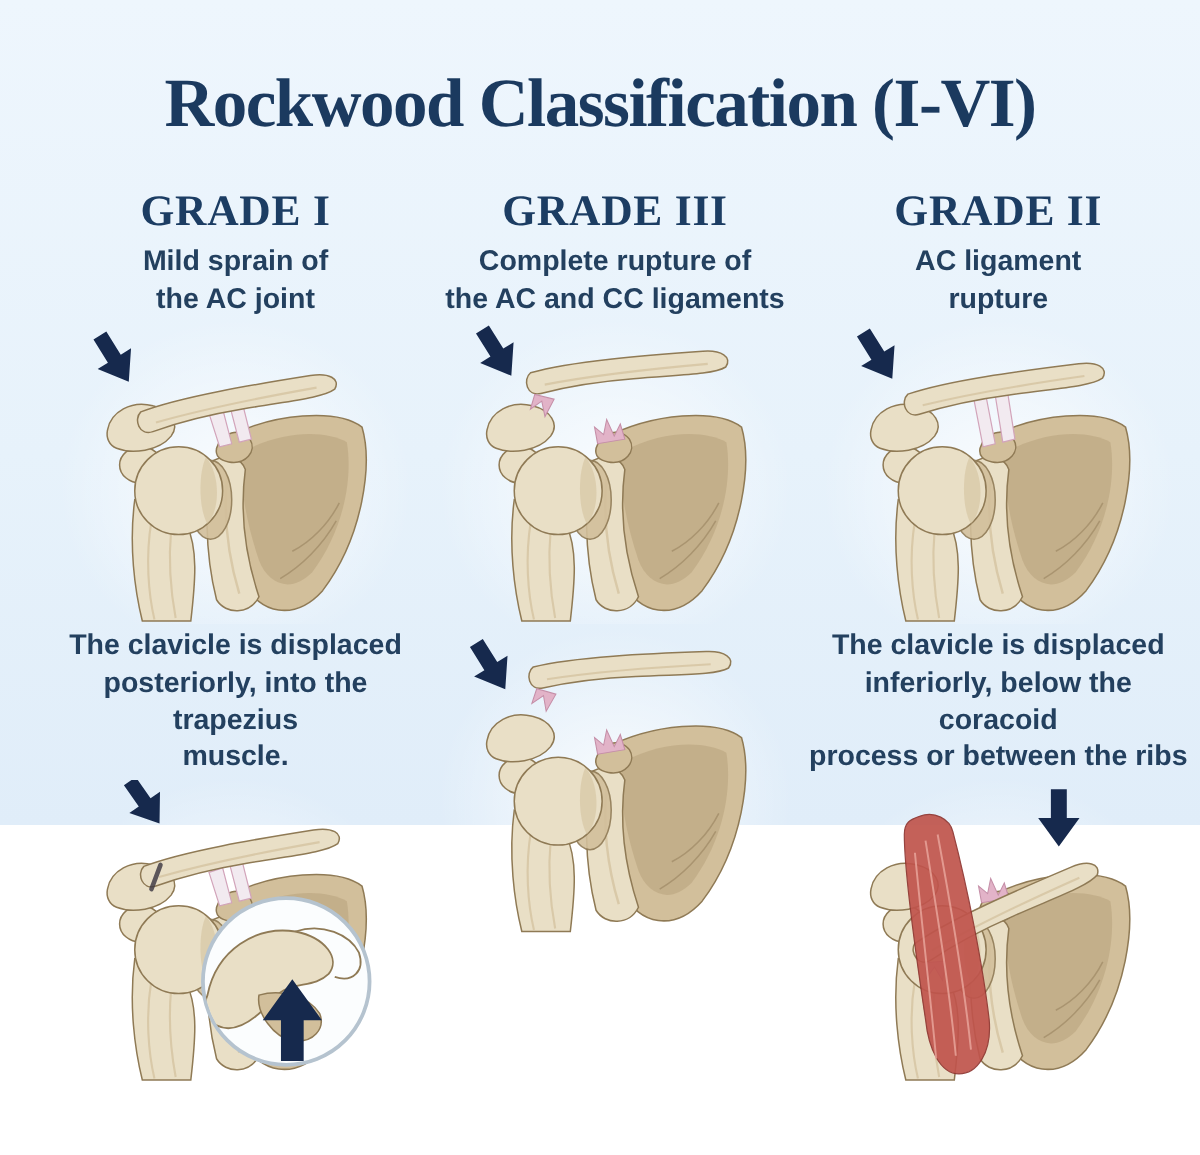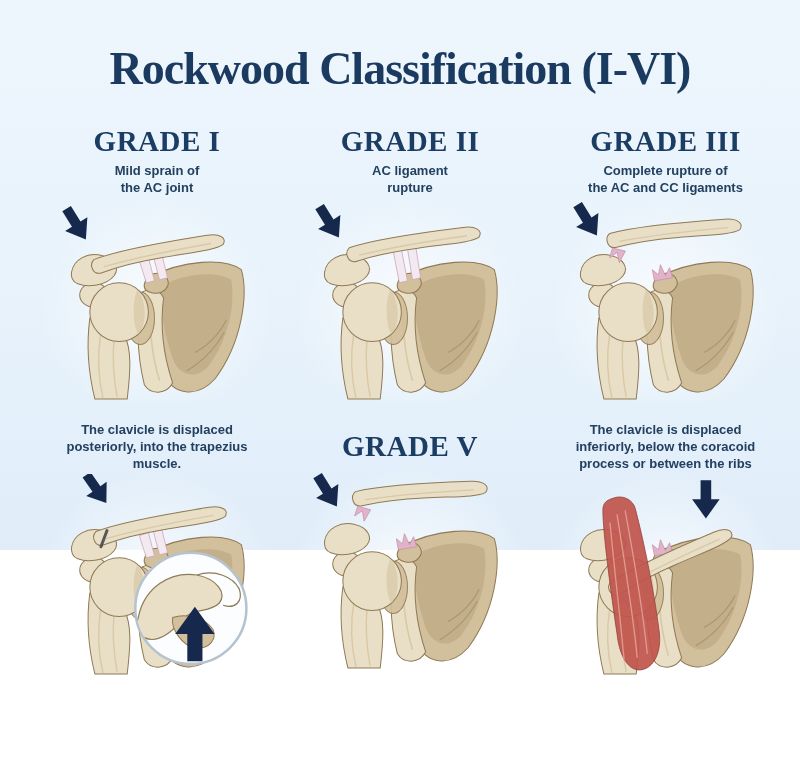--- a/index.html
+++ b/index.html
@@ -16,35 +16,35 @@
     font-weight: bold;
     font-size: 46px;
     letter-spacing: -1px;
     color: #1b3a5f;
   }
   .grid {
     margin-top: 22px;
     display: grid;
     grid-template-columns: 253px 253px 258px;
     justify-content: center;
-    row-gap: 21px;
+    row-gap: 3px;
     padding-left: 25px;
   }
   .panel { text-align: center; }
   .grade-heading {
     font-family: "Liberation Serif", serif;
     font-weight: bold;
     font-size: 29px;
     letter-spacing: 0.5px;
     color: #1c3d63;
     margin-top: 8px;
     margin-bottom: 5px;
   }
   .grade-desc {
-    font-size: 13px;
+    font-size: 19px;
     line-height: 1.3;
     color: #23405f;
     white-space: pre-line;
     font-weight: bold;
     font-family: "Liberation Sans", sans-serif;
     font-weight: 600;
   }
   .illus {
     margin: 2px auto 0;
     width: 232px; height: 202px;
@@ -89,20 +89,54 @@
     <path d="M50,60 C76,50 124,42 162,36 C174,34 182,38 178,45 C170,51 146,53 118,58 C94,62 72,68 58,73 C49,76 45,65 50,60 Z" fill="#e9dfc6" stroke="#8f7a55" stroke-width="1"></path>
     <path d="M60,67 C92,58 132,50 166,44" fill="none" stroke="#d2bf9b" stroke-width="1.4" opacity="0.7"></path>
 
   </g>
             <path d="M-5,-17 L5,-17 L5,1 L13,1 L0,19 L-13,1 L-5,1 Z" transform="translate(32,24) rotate(-32) scale(1)" fill="#16294d"></path>
           </svg>
       </div>
     </section>
 
     <section class="panel">
+      <h2 class="grade-heading">GRADE III</h2>
+      <p class="grade-desc">Complete rupture of
+the AC and CC ligaments</p>
+      <div class="illus">
+        <svg class="shoulder-svg" viewBox="0 0 225 200">
+            <g>
+    <path d="M104,78 C138,60 180,58 196,70 C203,94 197,142 170,178 C152,198 128,194 118,172 C106,142 98,104 104,78 Z" fill="#d2bf9b" stroke="#8f7a55" stroke-width="1"></path>
+    <path d="M118,86 C144,72 172,72 186,80 C190,104 184,138 163,166 C149,180 134,174 128,158 C120,134 114,106 118,86 Z" fill="#b29c75" opacity="0.45"></path>
+    <path d="M150,152 C162,146 174,134 181,120 M142,170 C156,162 170,148 179,132" fill="none" stroke="#8f7a55" stroke-width="1" opacity="0.5"></path>
+    <path d="M98,92 C106,88 116,90 119,98 C115,128 120,158 128,182 C122,194 106,194 100,184 C92,152 92,118 98,92 Z" fill="#e9dfc6" stroke="#8f7a55" stroke-width="1"></path>
+    <path d="M107,102 C104,132 109,160 115,180" fill="none" stroke="#d2bf9b" stroke-width="1.6" opacity="0.7"></path>
+    <ellipse cx="96" cy="118" rx="14" ry="26" fill="#d2bf9b" stroke="#8f7a55" stroke-width="1" opacity="0.9"></ellipse>
+  </g>
+            <g>
+    <path d="M46,118 C42,148 46,178 51,198 L83,198 C86,172 88,150 80,134 C70,124 54,120 46,118 Z" fill="#e9dfc6" stroke="#8f7a55" stroke-width="1"></path>
+    <path d="M57,132 C53,156 55,180 59,197 M70,138 C68,160 70,180 73,196" fill="none" stroke="#d2bf9b" stroke-width="1.4" opacity="0.7"></path>
+    <ellipse cx="50" cy="95" rx="14" ry="12" fill="#e9dfc6" stroke="#8f7a55" stroke-width="1"></ellipse>
+    <circle cx="75" cy="112" r="29" fill="#e9dfc6" stroke="#8f7a55" stroke-width="1"></circle>
+    <path d="M93,90 C102,100 103,124 94,134 C88,124 88,100 93,90 Z" fill="#d2bf9b" opacity="0.55"></path>
+  </g>
+            <path d="M28,72 C30,60 44,52 58,56 C70,59 76,68 70,76 C62,86 44,88 34,84 C29,82 27,77 28,72 Z" fill="#e9dfc6" stroke="#8f7a55" stroke-width="1"></path>
+            <path d="M100,84 C103,73 116,70 122,78 C127,86 119,95 108,93 C102,92 99,89 100,84 Z" fill="#d2bf9b" stroke="#8f7a55" stroke-width="1"></path>
+            <path d="M101,81 L99,70 L105,75 L107,65 L112,76 L116,68 L119,78 Z" fill="#e2b3c8" stroke="#c58fa8" stroke-width="0.7"></path>
+            <g transform="translate(8,-14) rotate(5 185 40)">
+    <path d="M50,60 C76,50 124,42 162,36 C174,34 182,38 178,45 C170,51 146,53 118,58 C94,62 72,68 58,73 C49,76 45,65 50,60 Z" fill="#e9dfc6" stroke="#8f7a55" stroke-width="1"></path>
+    <path d="M60,67 C92,58 132,50 166,44" fill="none" stroke="#d2bf9b" stroke-width="1.4" opacity="0.7"></path>
+    <path d="M54,74 L52,84 L59,78 L62,88 L67,76 Z" fill="#e2b3c8" stroke="#c58fa8" stroke-width="0.7"></path>
+  </g>
+            <path d="M-5,-17 L5,-17 L5,1 L13,1 L0,19 L-13,1 L-5,1 Z" transform="translate(34,20) rotate(-32) scale(1)" fill="#16294d"></path>
+          </svg>
+      </div>
+    </section>
+
+    <section class="panel">
       <h2 class="grade-heading">GRADE II</h2>
       <p class="grade-desc">AC ligament
 rupture</p>
       <div class="illus">
         <svg class="shoulder-svg" viewBox="0 0 225 200">
             <g>
     <path d="M104,78 C138,60 180,58 196,70 C203,94 197,142 170,178 C152,198 128,194 118,172 C106,142 98,104 104,78 Z" fill="#d2bf9b" stroke="#8f7a55" stroke-width="1"></path>
     <path d="M118,86 C144,72 172,72 186,80 C190,104 184,138 163,166 C149,180 134,174 128,158 C120,134 114,106 118,86 Z" fill="#b29c75" opacity="0.45"></path>
     <path d="M150,152 C162,146 174,134 181,120 M142,170 C156,162 170,148 179,132" fill="none" stroke="#8f7a55" stroke-width="1" opacity="0.5"></path>
     <path d="M98,92 C106,88 116,90 119,98 C115,128 120,158 128,182 C122,194 106,194 100,184 C92,152 92,118 98,92 Z" fill="#e9dfc6" stroke="#8f7a55" stroke-width="1"></path>
@@ -118,54 +152,20 @@
   </g>
             <path d="M28,72 C30,60 44,52 58,56 C70,59 76,68 70,76 C62,86 44,88 34,84 C29,82 27,77 28,72 Z" fill="#e9dfc6" stroke="#8f7a55" stroke-width="1"></path>
             <path d="M100,84 C103,73 116,70 122,78 C127,86 119,95 108,93 C102,92 99,89 100,84 Z" fill="#d2bf9b" stroke="#8f7a55" stroke-width="1"></path>
             <path d="M96,52 L102,83 L110,81 L104,50 Z M110,49 L115,80 L123,78 L118,46 Z" fill="#f2eaf0" stroke="#d2a4ba" stroke-width="0.8"></path>
             <g transform="translate(3,-7) rotate(2 185 40)">
     <path d="M50,60 C76,50 124,42 162,36 C174,34 182,38 178,45 C170,51 146,53 118,58 C94,62 72,68 58,73 C49,76 45,65 50,60 Z" fill="#e9dfc6" stroke="#8f7a55" stroke-width="1"></path>
     <path d="M60,67 C92,58 132,50 166,44" fill="none" stroke="#d2bf9b" stroke-width="1.4" opacity="0.7"></path>
 
   </g>
             <path d="M-5,-17 L5,-17 L5,1 L13,1 L0,19 L-13,1 L-5,1 Z" transform="translate(32,22) rotate(-32) scale(1)" fill="#16294d"></path>
-          </svg>
-      </div>
-    </section>
-
-    <section class="panel">
-      <h2 class="grade-heading">GRADE III</h2>
-      <p class="grade-desc">Complete rupture of
-the AC and CC ligaments</p>
-      <div class="illus">
-        <svg class="shoulder-svg" viewBox="0 0 225 200">
-            <g>
-    <path d="M104,78 C138,60 180,58 196,70 C203,94 197,142 170,178 C152,198 128,194 118,172 C106,142 98,104 104,78 Z" fill="#d2bf9b" stroke="#8f7a55" stroke-width="1"></path>
-    <path d="M118,86 C144,72 172,72 186,80 C190,104 184,138 163,166 C149,180 134,174 128,158 C120,134 114,106 118,86 Z" fill="#b29c75" opacity="0.45"></path>
-    <path d="M150,152 C162,146 174,134 181,120 M142,170 C156,162 170,148 179,132" fill="none" stroke="#8f7a55" stroke-width="1" opacity="0.5"></path>
-    <path d="M98,92 C106,88 116,90 119,98 C115,128 120,158 128,182 C122,194 106,194 100,184 C92,152 92,118 98,92 Z" fill="#e9dfc6" stroke="#8f7a55" stroke-width="1"></path>
-    <path d="M107,102 C104,132 109,160 115,180" fill="none" stroke="#d2bf9b" stroke-width="1.6" opacity="0.7"></path>
-    <ellipse cx="96" cy="118" rx="14" ry="26" fill="#d2bf9b" stroke="#8f7a55" stroke-width="1" opacity="0.9"></ellipse>
-  </g>
-            <g>
-    <path d="M46,118 C42,148 46,178 51,198 L83,198 C86,172 88,150 80,134 C70,124 54,120 46,118 Z" fill="#e9dfc6" stroke="#8f7a55" stroke-width="1"></path>
-    <path d="M57,132 C53,156 55,180 59,197 M70,138 C68,160 70,180 73,196" fill="none" stroke="#d2bf9b" stroke-width="1.4" opacity="0.7"></path>
-    <ellipse cx="50" cy="95" rx="14" ry="12" fill="#e9dfc6" stroke="#8f7a55" stroke-width="1"></ellipse>
-    <circle cx="75" cy="112" r="29" fill="#e9dfc6" stroke="#8f7a55" stroke-width="1"></circle>
-    <path d="M93,90 C102,100 103,124 94,134 C88,124 88,100 93,90 Z" fill="#d2bf9b" opacity="0.55"></path>
-  </g>
-            <path d="M28,72 C30,60 44,52 58,56 C70,59 76,68 70,76 C62,86 44,88 34,84 C29,82 27,77 28,72 Z" fill="#e9dfc6" stroke="#8f7a55" stroke-width="1"></path>
-            <path d="M100,84 C103,73 116,70 122,78 C127,86 119,95 108,93 C102,92 99,89 100,84 Z" fill="#d2bf9b" stroke="#8f7a55" stroke-width="1"></path>
-            <path d="M101,81 L99,70 L105,75 L107,65 L112,76 L116,68 L119,78 Z" fill="#e2b3c8" stroke="#c58fa8" stroke-width="0.7"></path>
-            <g transform="translate(8,-14) rotate(5 185 40)">
-    <path d="M50,60 C76,50 124,42 162,36 C174,34 182,38 178,45 C170,51 146,53 118,58 C94,62 72,68 58,73 C49,76 45,65 50,60 Z" fill="#e9dfc6" stroke="#8f7a55" stroke-width="1"></path>
-    <path d="M60,67 C92,58 132,50 166,44" fill="none" stroke="#d2bf9b" stroke-width="1.4" opacity="0.7"></path>
-    <path d="M54,74 L52,84 L59,78 L62,88 L67,76 Z" fill="#e2b3c8" stroke="#c58fa8" stroke-width="0.7"></path>
-  </g>
-            <path d="M-5,-17 L5,-17 L5,1 L13,1 L0,19 L-13,1 L-5,1 Z" transform="translate(34,20) rotate(-32) scale(1)" fill="#16294d"></path>
           </svg>
       </div>
     </section>
 
     <section class="panel">
       <p class="grade-desc">The clavicle is displaced
 posteriorly, into the trapezius
 muscle.</p>
       <div class="illus">
         <svg class="shoulder-svg" viewBox="0 0 225 200">
@@ -204,21 +204,20 @@
         <path d="M128,142 C142,138 160,142 168,154 C172,164 164,174 150,172 C138,170 126,154 128,142 Z" fill="#d2bf9b" stroke="#8f7a55" stroke-width="1"></path>
         <path d="M-5,-17 L5,-17 L5,1 L13,1 L0,19 L-13,1 L-5,1 Z" transform="translate(150,160) rotate(180) scale(1.5)" fill="#16294d"></path>
       </g>
     </g>
             <path d="M-5,-17 L5,-17 L5,1 L13,1 L0,19 L-13,1 L-5,1 Z" transform="translate(52,14) rotate(-35) scale(0.95)" fill="#16294d"></path>
           </svg>
       </div>
     </section>
 
     <section class="panel">
-      <h2 class="grade-heading">GRADE V</h2>
       <div class="illus">
         <svg class="shoulder-svg" viewBox="0 0 225 200">
             <g>
     <path d="M104,78 C138,60 180,58 196,70 C203,94 197,142 170,178 C152,198 128,194 118,172 C106,142 98,104 104,78 Z" fill="#d2bf9b" stroke="#8f7a55" stroke-width="1"></path>
     <path d="M118,86 C144,72 172,72 186,80 C190,104 184,138 163,166 C149,180 134,174 128,158 C120,134 114,106 118,86 Z" fill="#b29c75" opacity="0.45"></path>
     <path d="M150,152 C162,146 174,134 181,120 M142,170 C156,162 170,148 179,132" fill="none" stroke="#8f7a55" stroke-width="1" opacity="0.5"></path>
     <path d="M98,92 C106,88 116,90 119,98 C115,128 120,158 128,182 C122,194 106,194 100,184 C92,152 92,118 98,92 Z" fill="#e9dfc6" stroke="#8f7a55" stroke-width="1"></path>
     <path d="M107,102 C104,132 109,160 115,180" fill="none" stroke="#d2bf9b" stroke-width="1.6" opacity="0.7"></path>
     <ellipse cx="96" cy="118" rx="14" ry="26" fill="#d2bf9b" stroke="#8f7a55" stroke-width="1" opacity="0.9"></ellipse>
   </g>

